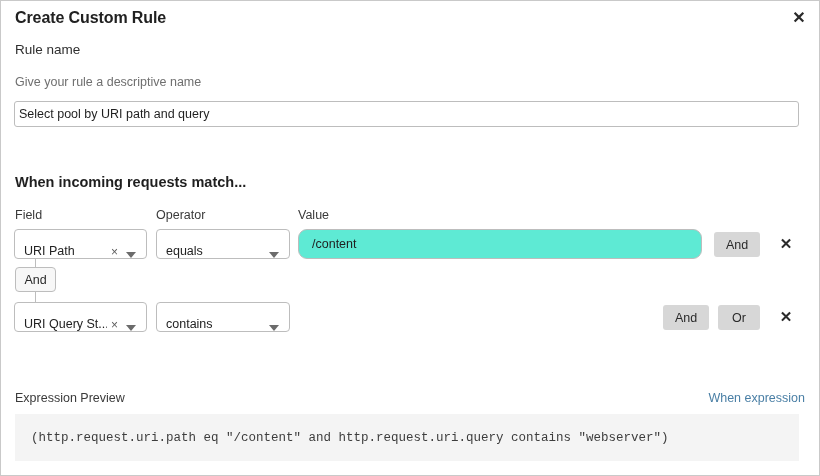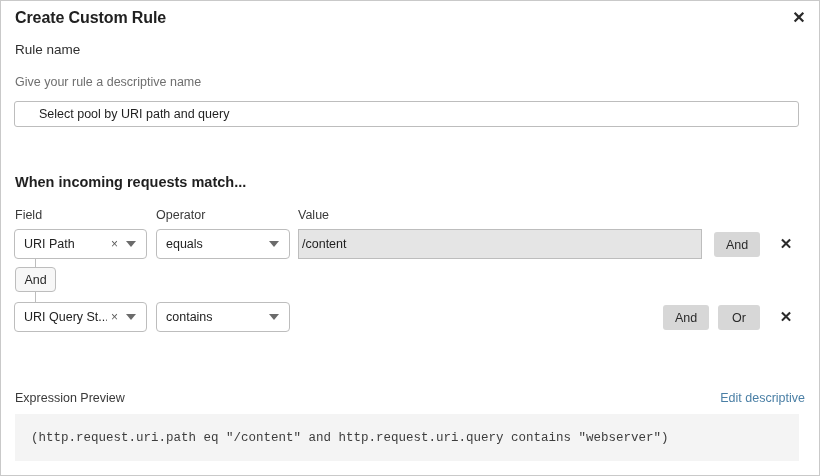--- a/index.html
+++ b/index.html
@@ -71,21 +71,21 @@
     top: 100px;
     width: 785px;
     height: 26px;
     box-sizing: border-box;
     border: 1px solid #bdbdbd;
     border-radius: 3px;
     background: #fff;
     font-family: "Liberation Sans", sans-serif;
     font-size: 12.5px;
     color: #1f1f1f;
-    padding: 0 24px;
+    padding: 0 4px;
     outline: none;
   }
 
   
   .section-heading {
     position: absolute;
     left: 14px;
     top: 173px;
     font-size: 14.5px;
     font-weight: bold;
@@ -109,21 +109,21 @@
   .row2 { top: 301px; }
 
   .select-box {
     position: absolute;
     box-sizing: border-box;
     height: 30px;
     border: 1px solid #bdbdbd;
     border-radius: 4px;
     background: #fff;
     display: flex;
-    align-items: center;
+    align-items: flex-end;
     cursor: pointer;
   }
   .sel-field    { left: 13px;  width: 133px; }
   .sel-operator { left: 155px; width: 134px; }
 
   .sel-text {
     flex: 1 1 auto;
     padding-left: 9px;
     font-size: 12.5px;
     color: #222;
@@ -148,26 +148,26 @@
     border-right: 5px solid transparent;
     border-top: 6px solid #6b6b6b;
   }
 
   .value-input {
     position: absolute;
     left: 297px;
     height: 30px;
     box-sizing: border-box;
     border: 1px solid #bdbdbd;
-    border-radius: 0;
-    background: #e5e5e5;
+    border-radius: 9px;
+    background: #5eead4;
     font-family: "Liberation Sans", sans-serif;
     font-size: 12.5px;
     color: #1f1f1f;
-    padding: 0 3px;
+    padding: 0 13px;
     outline: none;
   }
   .val-w1 { width: 404px; }
   .val-w2 { width: 353px; }
 
   .logic-btn {
     position: absolute;
     box-sizing: border-box;
     height: 25px;
     top: 3px;
@@ -315,16 +315,16 @@
     <div class="select-box sel-operator">
       <span class="sel-text">contains</span>
       <span class="sel-caret"></span>
     </div>
     <button class="logic-btn btn-and-2">And</button>
     <button class="logic-btn btn-or-2">Or</button>
     <button class="del-btn del-2">✕</button>
   </div>
 
   <div class="expr-label">Expression Preview</div>
-  <a class="expr-edit">Edit descriptive</a>
+  <a class="expr-edit">When expression</a>
   <div class="expr-code">(http.request.uri.path eq "/content" and http.request.uri.query contains "webserver")</div>
 
 </div>
 
 </body></html>

